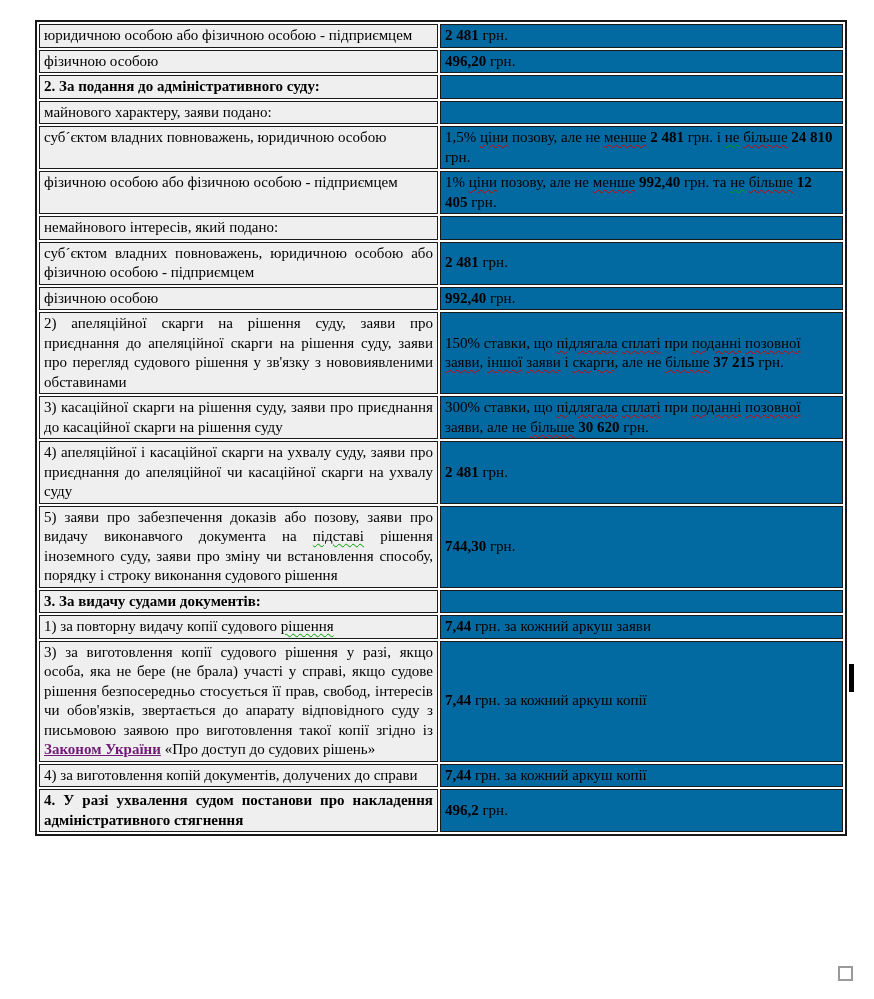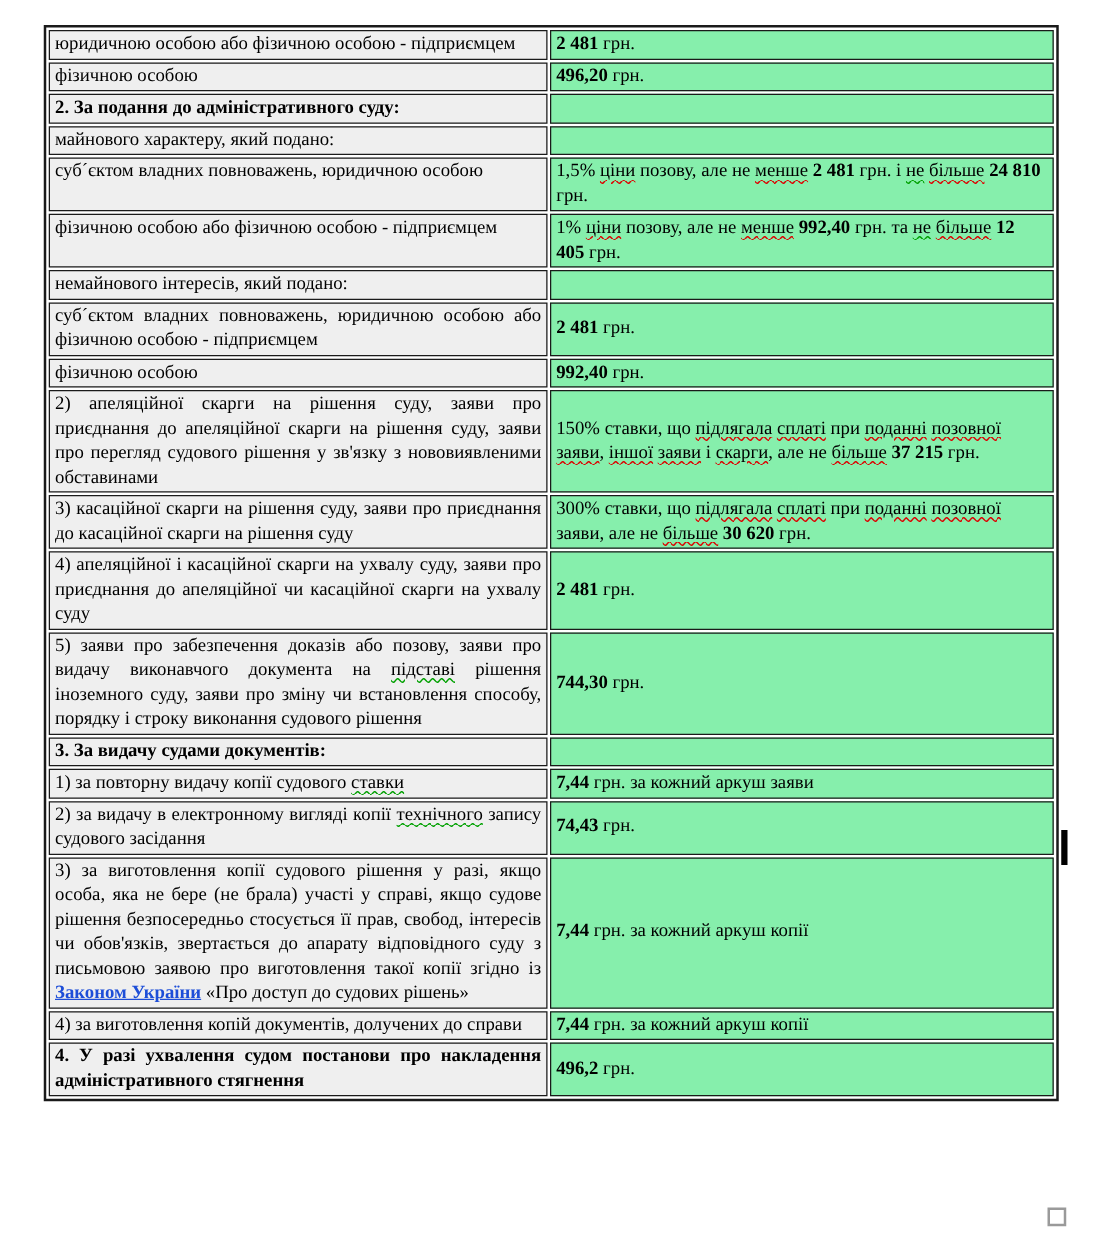--- a/index.html
+++ b/index.html
@@ -4,29 +4,29 @@
 <style>
   html,body{margin:0;padding:0;background:#ffffff;}
   .page{position:relative;width:874px;height:999px;background:#ffffff;
         font-family:"Liberation Serif", serif;font-size:15px;color:#000;}
   table.fees{position:absolute;left:35px;top:20px;width:812px;
         border-collapse:separate;border-spacing:2px;
         border:2px solid #1a1a1a;table-layout:fixed;}
   td{border:1px solid #1a1a1a;padding:1px 4px;line-height:1.3;
      overflow:hidden;}
   td.left{background:#efefef;width:48.5%;text-align:justify;vertical-align:top;}
-  td.right{background:#86efac;vertical-align:middle;text-align:left;}
+  td.right{background:#0369a1;vertical-align:middle;text-align:left;}
   .bold{font-weight:bold;}
   .sq-red{text-decoration:underline;text-decoration-style:wavy;
           text-decoration-color:#dd0000;text-decoration-thickness:1px;
           text-underline-offset:2px;text-align:right;}
   .sq-grn{text-decoration:underline;text-decoration-style:wavy;
           text-decoration-color:#00a000;text-decoration-thickness:1px;
           text-underline-offset:2px;}
-  .link{color:#1d4ed8;text-decoration:underline;font-weight:bold;cursor:pointer;}
+  .link{color:#701a75;text-decoration:underline;font-weight:bold;cursor:pointer;}
   .text-cursor{position:absolute;left:849px;top:664px;width:5px;height:28px;
           background:#000;}
   .resize-handle{position:absolute;left:838px;top:966px;width:11px;height:11px;
           background:#fff;border:2px solid #9a9a9a;}
 </style>
 </head>
 <body>
 
 <div class="page">
   <table class="fees">
@@ -37,21 +37,21 @@
         </tr>
         <tr>
           <td class="left"><span>фізичною особою</span></td>
           <td class="right"><span class="bold">496,20</span><span> грн.</span></td>
         </tr>
         <tr>
           <td class="left"><span class="bold">2. За подання до адміністративного суду:</span></td>
           <td class="right"></td>
         </tr>
         <tr>
-          <td class="left"><span>майнового характеру, який подано:</span></td>
+          <td class="left"><span>майнового характеру, заяви подано:</span></td>
           <td class="right"></td>
         </tr>
         <tr>
           <td class="left"><span>суб´єктом владних повноважень, юридичною особою</span></td>
           <td class="right"><span>1,5% </span><span class="sq-red">ціни</span><span> позову, але не </span><span class="sq-red">менше</span><span> </span><span class="bold">2 481</span><span> грн. і </span><span class="sq-grn">не</span><span> </span><span class="sq-red">більше</span><span> </span><span class="bold">24 810</span><span> грн.</span></td>
         </tr>
         <tr>
           <td class="left"><span>фізичною особою або фізичною особою - підприємцем</span></td>
           <td class="right"><span>1% </span><span class="sq-red">ціни</span><span> позову, але не </span><span class="sq-red">менше</span><span> </span><span class="bold">992,40</span><span> грн. та </span><span class="sq-grn">не</span><span> </span><span class="sq-red">більше</span><span> </span><span class="bold">12 405</span><span> грн.</span></td>
         </tr>
@@ -81,26 +81,22 @@
         </tr>
         <tr>
           <td class="left"><span>5) заяви про забезпечення доказів або позову, заяви про видачу виконавчого документа на </span><span class="sq-grn">підставі</span><span> рішення іноземного суду, заяви про зміну чи встановлення способу, порядку і строку виконання судового рішення</span></td>
           <td class="right"><span class="bold">744,30</span><span> грн.</span></td>
         </tr>
         <tr>
           <td class="left"><span class="bold">3. За видачу судами документів:</span></td>
           <td class="right"></td>
         </tr>
         <tr>
-          <td class="left"><span>1) за повторну видачу копії судового </span><span class="sq-grn">ставки</span></td>
+          <td class="left"><span>1) за повторну видачу копії судового </span><span class="sq-grn">рішення</span></td>
           <td class="right"><span class="bold">7,44</span><span> грн. за кожний аркуш заяви</span></td>
-        </tr>
-        <tr>
-          <td class="left"><span>2) за видачу в електронному вигляді копії </span><span class="sq-grn">технічного</span><span> запису судового засідання</span></td>
-          <td class="right"><span class="bold">74,43</span><span> грн.</span></td>
         </tr>
         <tr>
           <td class="left"><span>3) за виготовлення копії судового рішення у разі, якщо особа, яка не бере (не брала) участі у справі, якщо судове рішення безпосередньо стосується її прав, свобод, інтересів чи обов'язків, звертається до апарату відповідного суду з письмовою заявою про виготовлення такої копії згідно із </span><span class="link">Законом України</span><span> «Про доступ до судових рішень»</span></td>
           <td class="right"><span class="bold">7,44</span><span> грн. за кожний аркуш копії</span></td>
         </tr>
         <tr>
           <td class="left"><span>4) за виготовлення копій документів, долучених до справи</span></td>
           <td class="right"><span class="bold">7,44</span><span> грн. за кожний аркуш копії</span></td>
         </tr>
         <tr>

